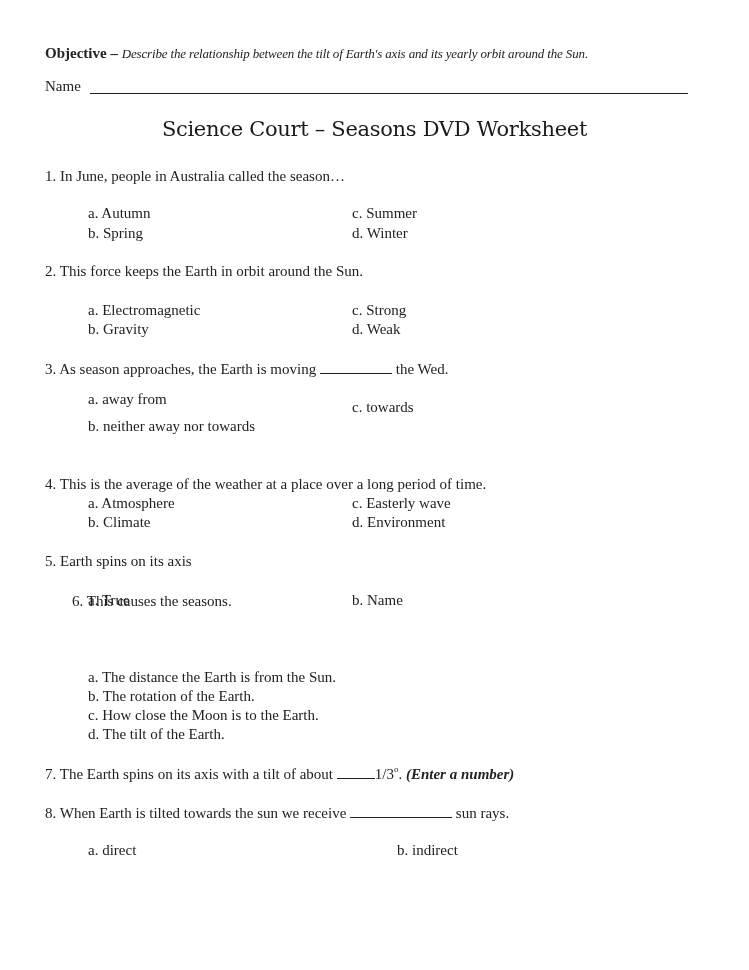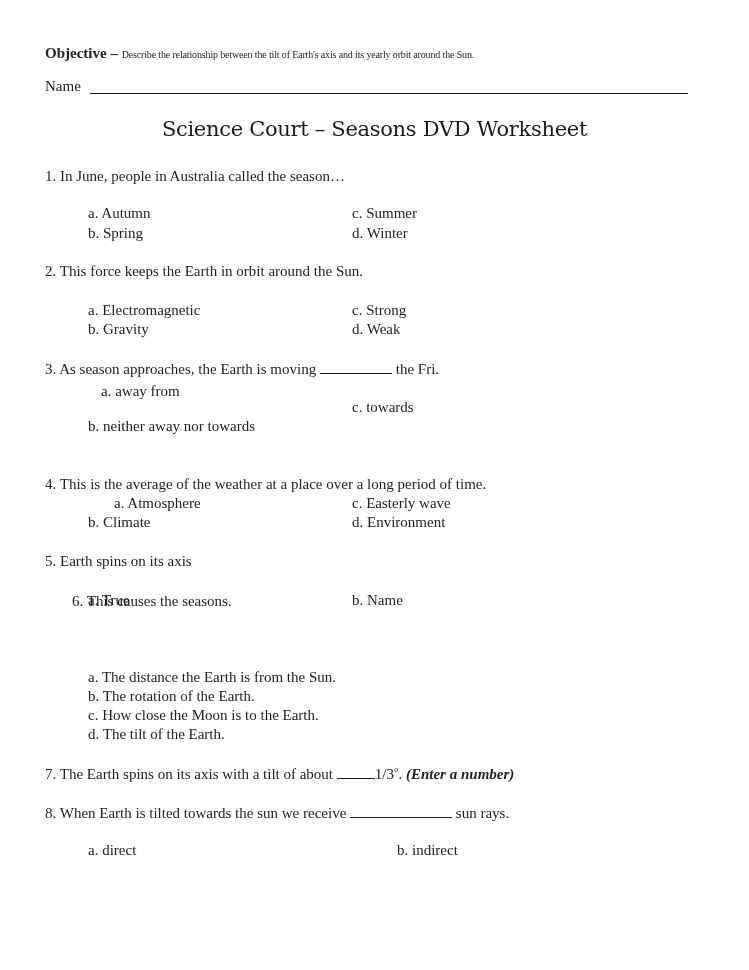--- a/index.html
+++ b/index.html
@@ -16,21 +16,21 @@
       color: #222222;
       font-size: 15px;
     }
     .abs { position: absolute; white-space: nowrap; line-height: 1; }
 
     .objective {
       left: 45px; top: 46px;
       font-size: 14px;
     }
     .objective .label { font-weight: bold; font-size: 15px; }
-    .objective .text { font-size: 10px; letter-spacing: -0.15px; }
+    .objective .text { font-style: italic; font-size: 13px; letter-spacing: -0.15px; }
 
     .name-row { left: 45px; top: 79px; font-size: 15px; }
     .name-line {
       position: absolute;
       left: 90px; top: 93px;
       width: 598px; height: 0;
       border-bottom: 1px solid #222;
     }
 
     .title {
@@ -84,31 +84,31 @@
 </div>
 <div class="abs opt col-a" style="top:303px;">a. Electromagnetic</div>
 <div class="abs opt col-a" style="top:322px;">b. Gravity</div>
 <div class="abs opt col-b" style="top:303px;">c. Strong</div>
 <div class="abs opt col-b" style="top:322px;text-align:center;">d. Weak</div>
 
 <div class="abs q" style="top:361px;">
   <span>3.</span>
   <span>As season approaches, the Earth is moving</span>
   <span class="blank" style="width:72px;"></span>
-  <span>the Fri.</span>
+  <span>the Wed.</span>
 </div>
-<div class="abs opt col-a" style="top:384px;margin-left:13px;">a. away from</div>
+<div class="abs opt col-a" style="top:392px;">a. away from</div>
 <div class="abs opt col-a" style="top:419px;">b. neither away nor towards</div>
 <div class="abs opt col-b" style="top:400px;">c. towards</div>
 
 <div class="abs q" style="top:458px;margin-top:19px;">
   <span>4.</span>
   <span>This is the average of the weather at a place over a long period of time.</span>
 </div>
-<div class="abs opt col-a" style="top:496px;margin-left:26px;">a. Atmosphere</div>
+<div class="abs opt col-a" style="top:496px;">a. Atmosphere</div>
 <div class="abs opt col-a" style="top:515px;">b. Climate</div>
 <div class="abs opt col-b" style="top:496px;">c. Easterly wave</div>
 <div class="abs opt col-b" style="top:515px;">d. Environment</div>
 
 <div class="abs q" style="top:554px;">
   <span>5.</span>
   <span>Earth spins on its axis</span>
 </div>
 <div class="abs opt col-a" style="top:593px;">a. True</div>
 <div class="abs opt col-b" style="top:593px;">b. Name</div>

